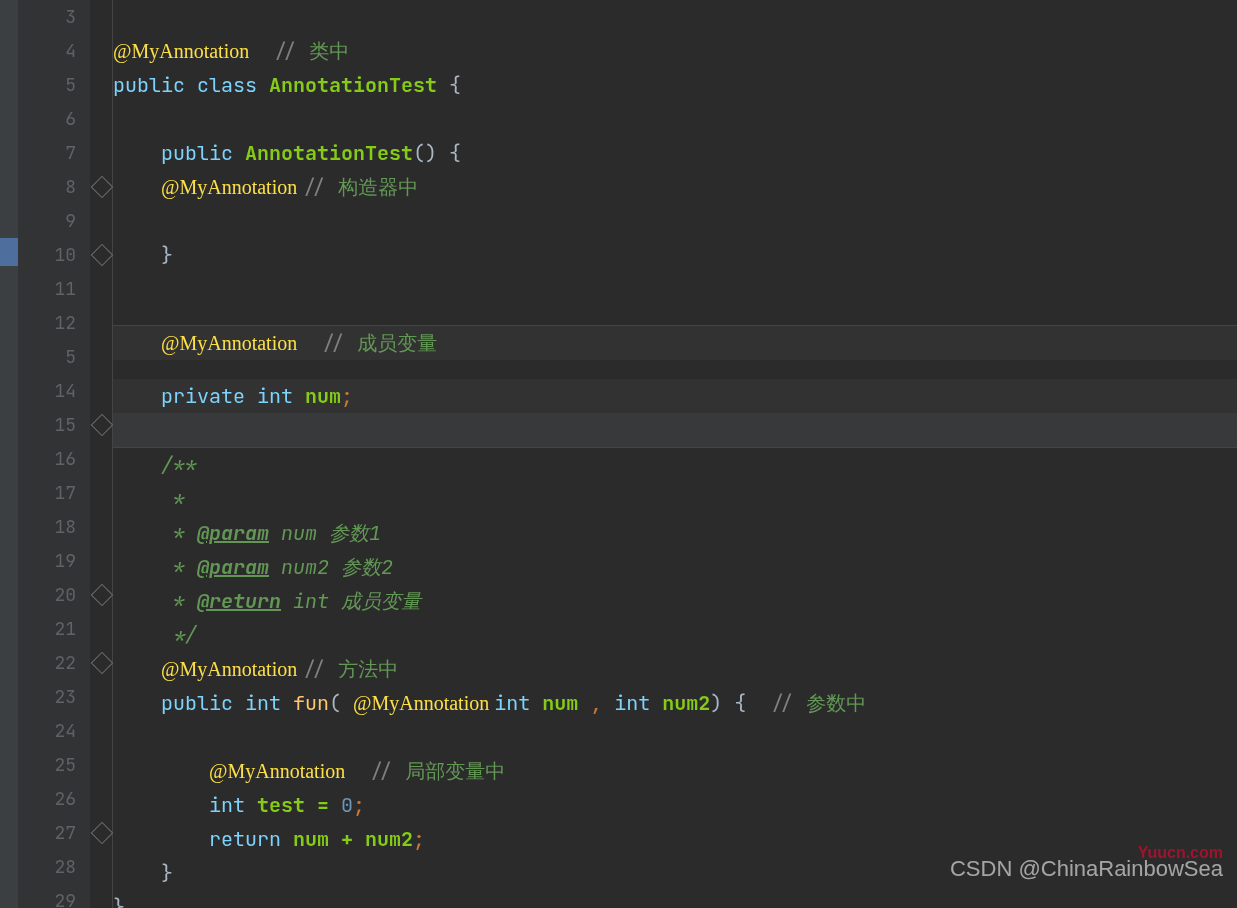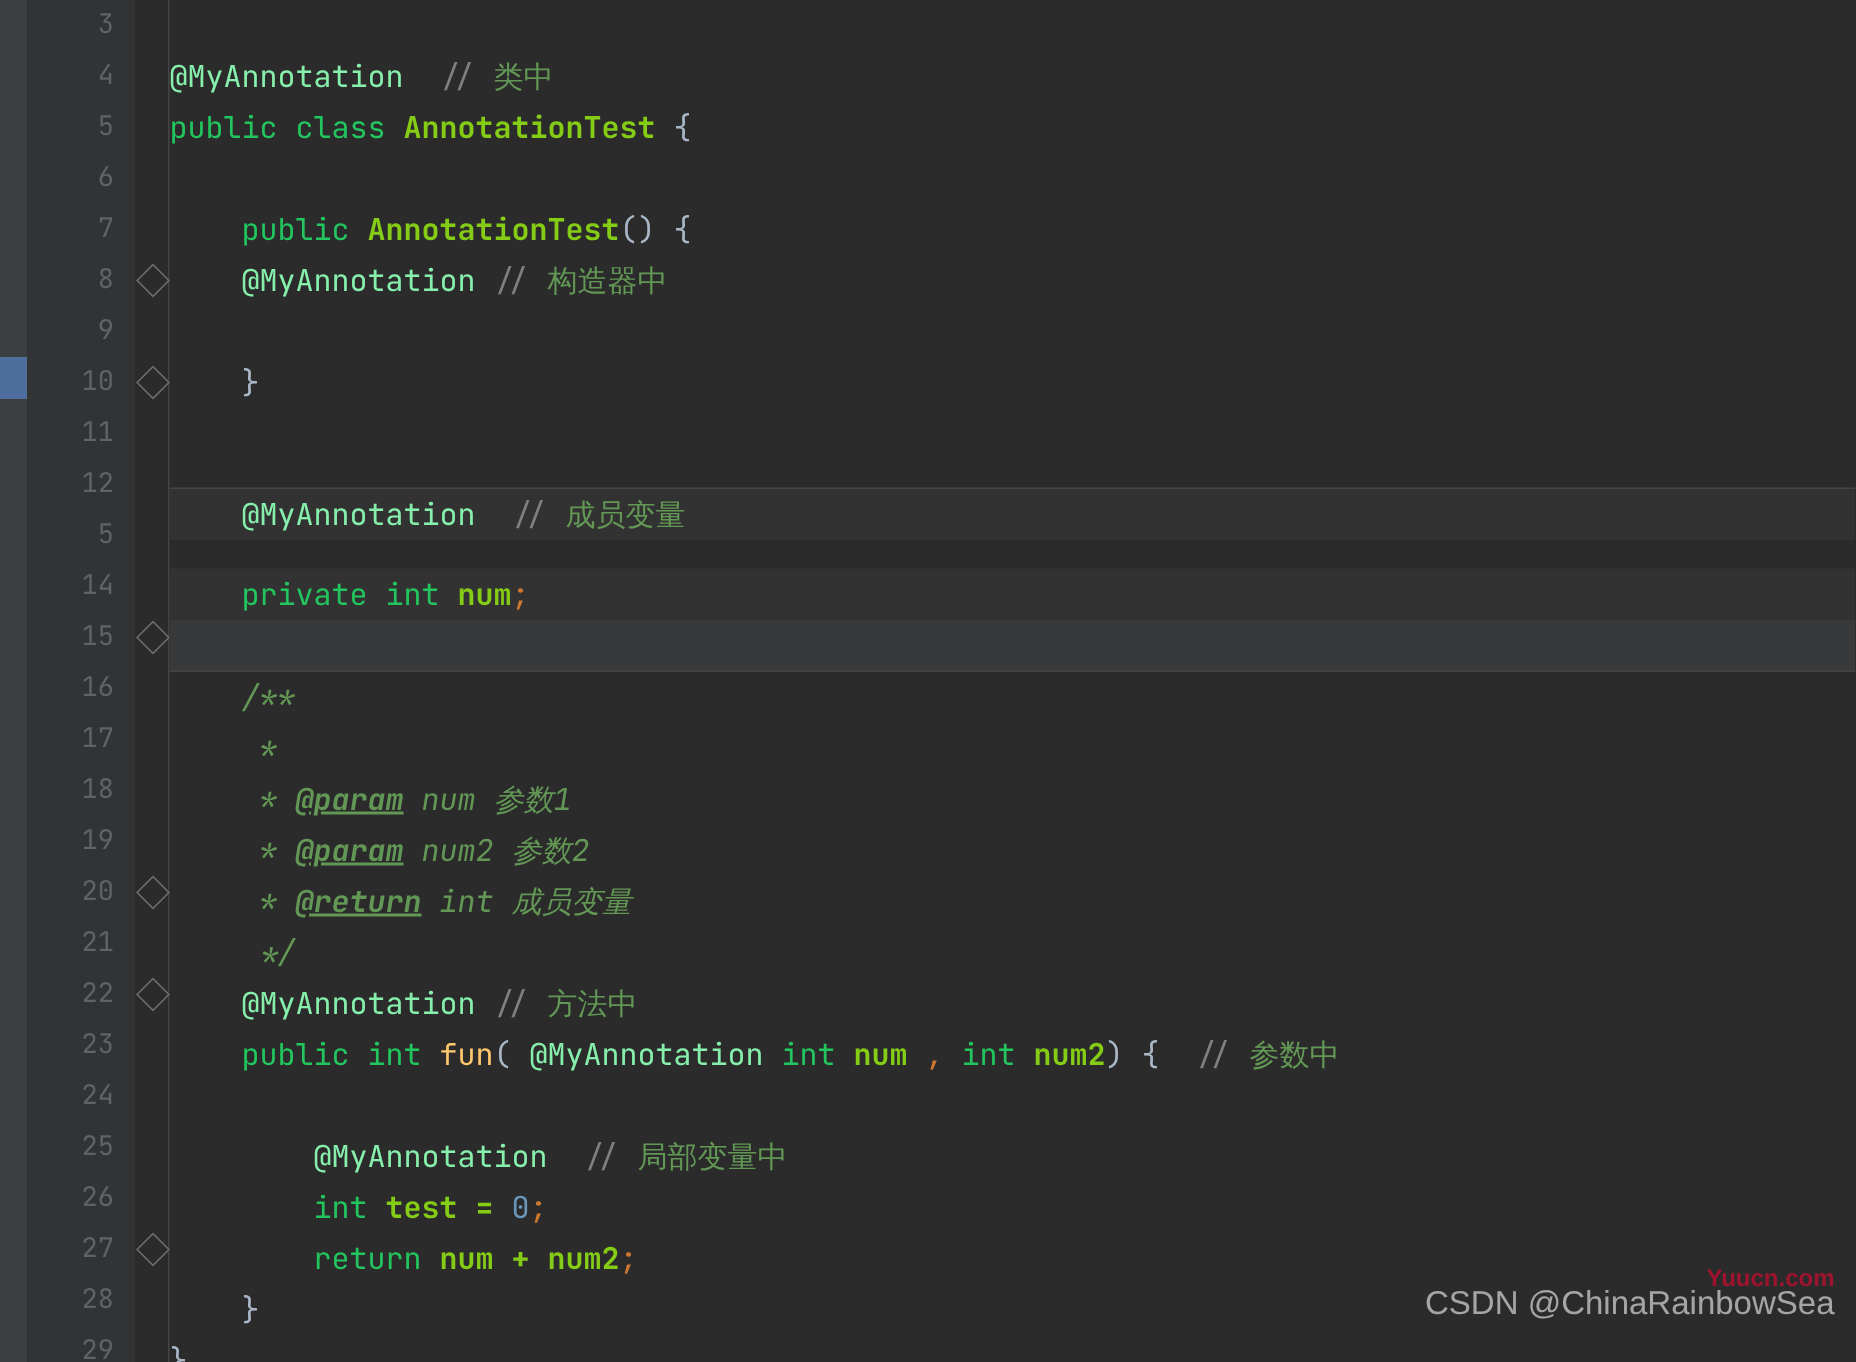--- a/index.html
+++ b/index.html
@@ -80,22 +80,22 @@
   }
   .line.selected {
     background: #38393b;
   }
   .border-top {
     border-top: 1px solid #444;
   }
   .border-bottom {
     border-bottom: 1px solid #444;
   }
-  .kw { color: #22c55e; }
-  .anno { color: #86efac; }
+  .kw { color: #7dd3fc; }
+  .anno { color: #fde047; font-family: Liberation Serif, serif; }
   .comment { color: #808080; }
   .comment-text { color: #629755; }
   .doc { color: #629755; font-style: italic; }
   .doctag { color: #629755; font-style: italic; font-weight: bold; text-decoration: underline; }
   .num { color: #6897bb; }
   .ident { color: #84cc16; font-weight: bold; }
   .method { color: #ffc66d; }
   .paren { color: #a9b7c6; }
   .semi { color: #cc7832; }
   .watermark1 {

